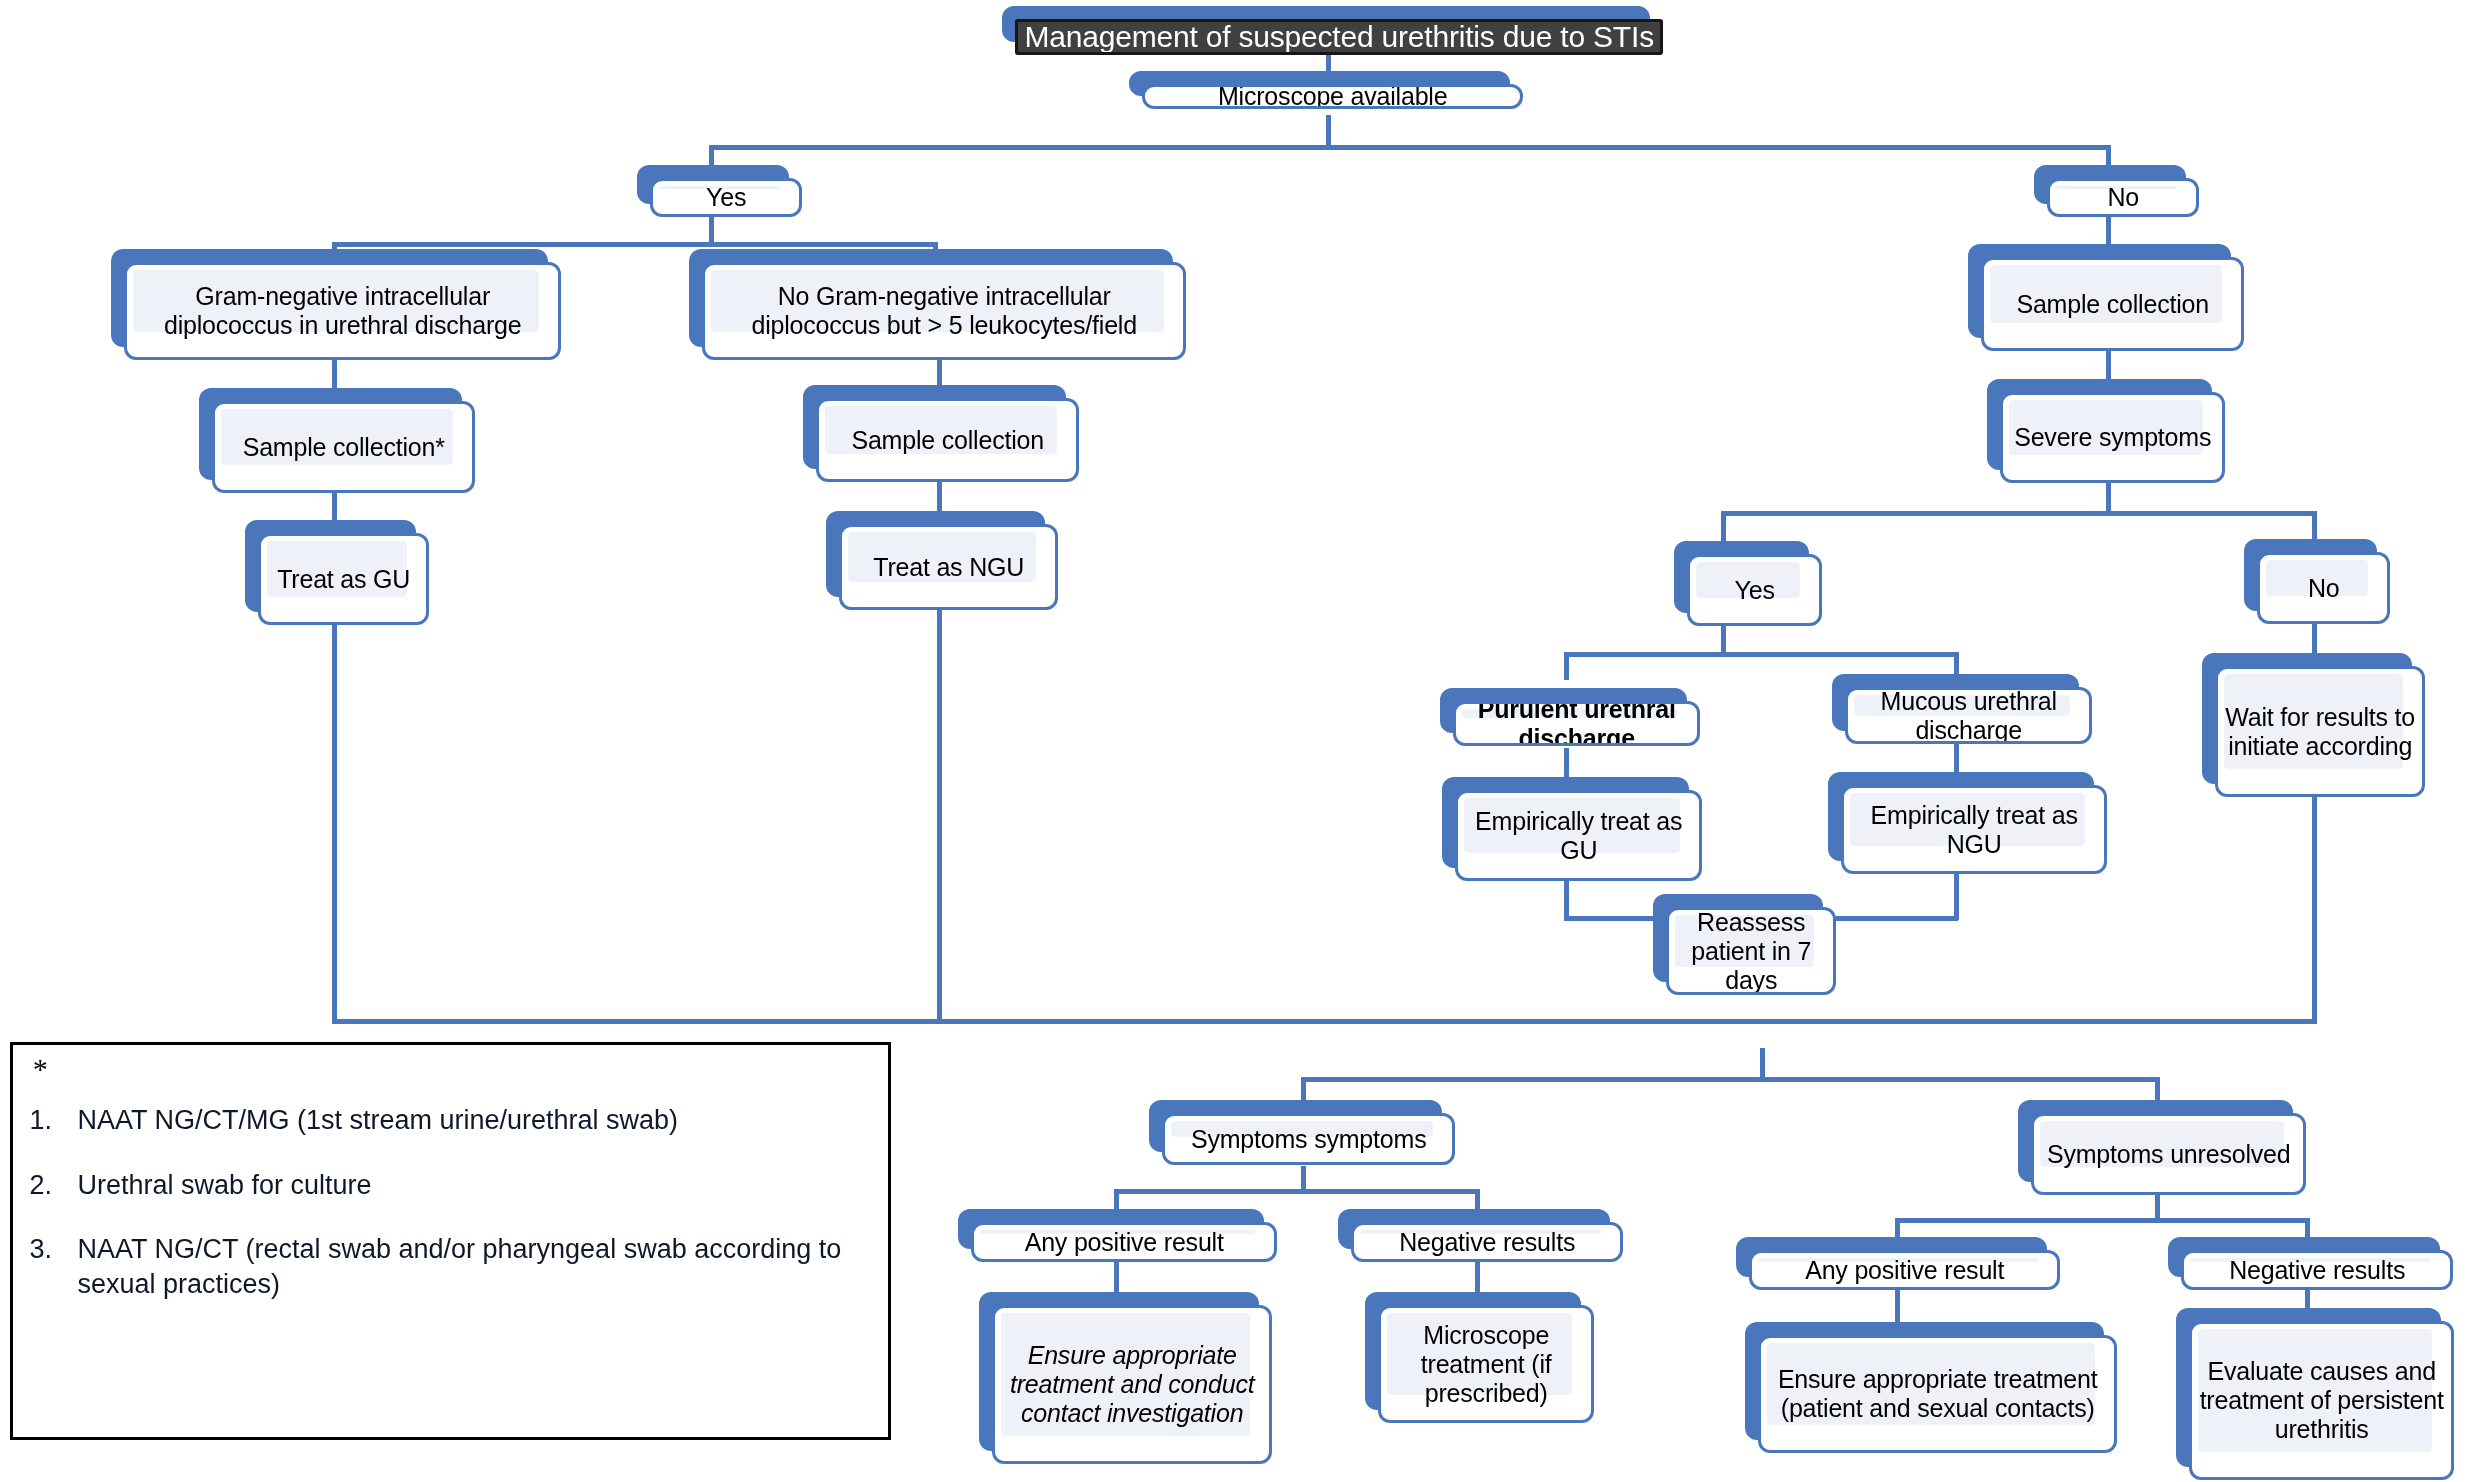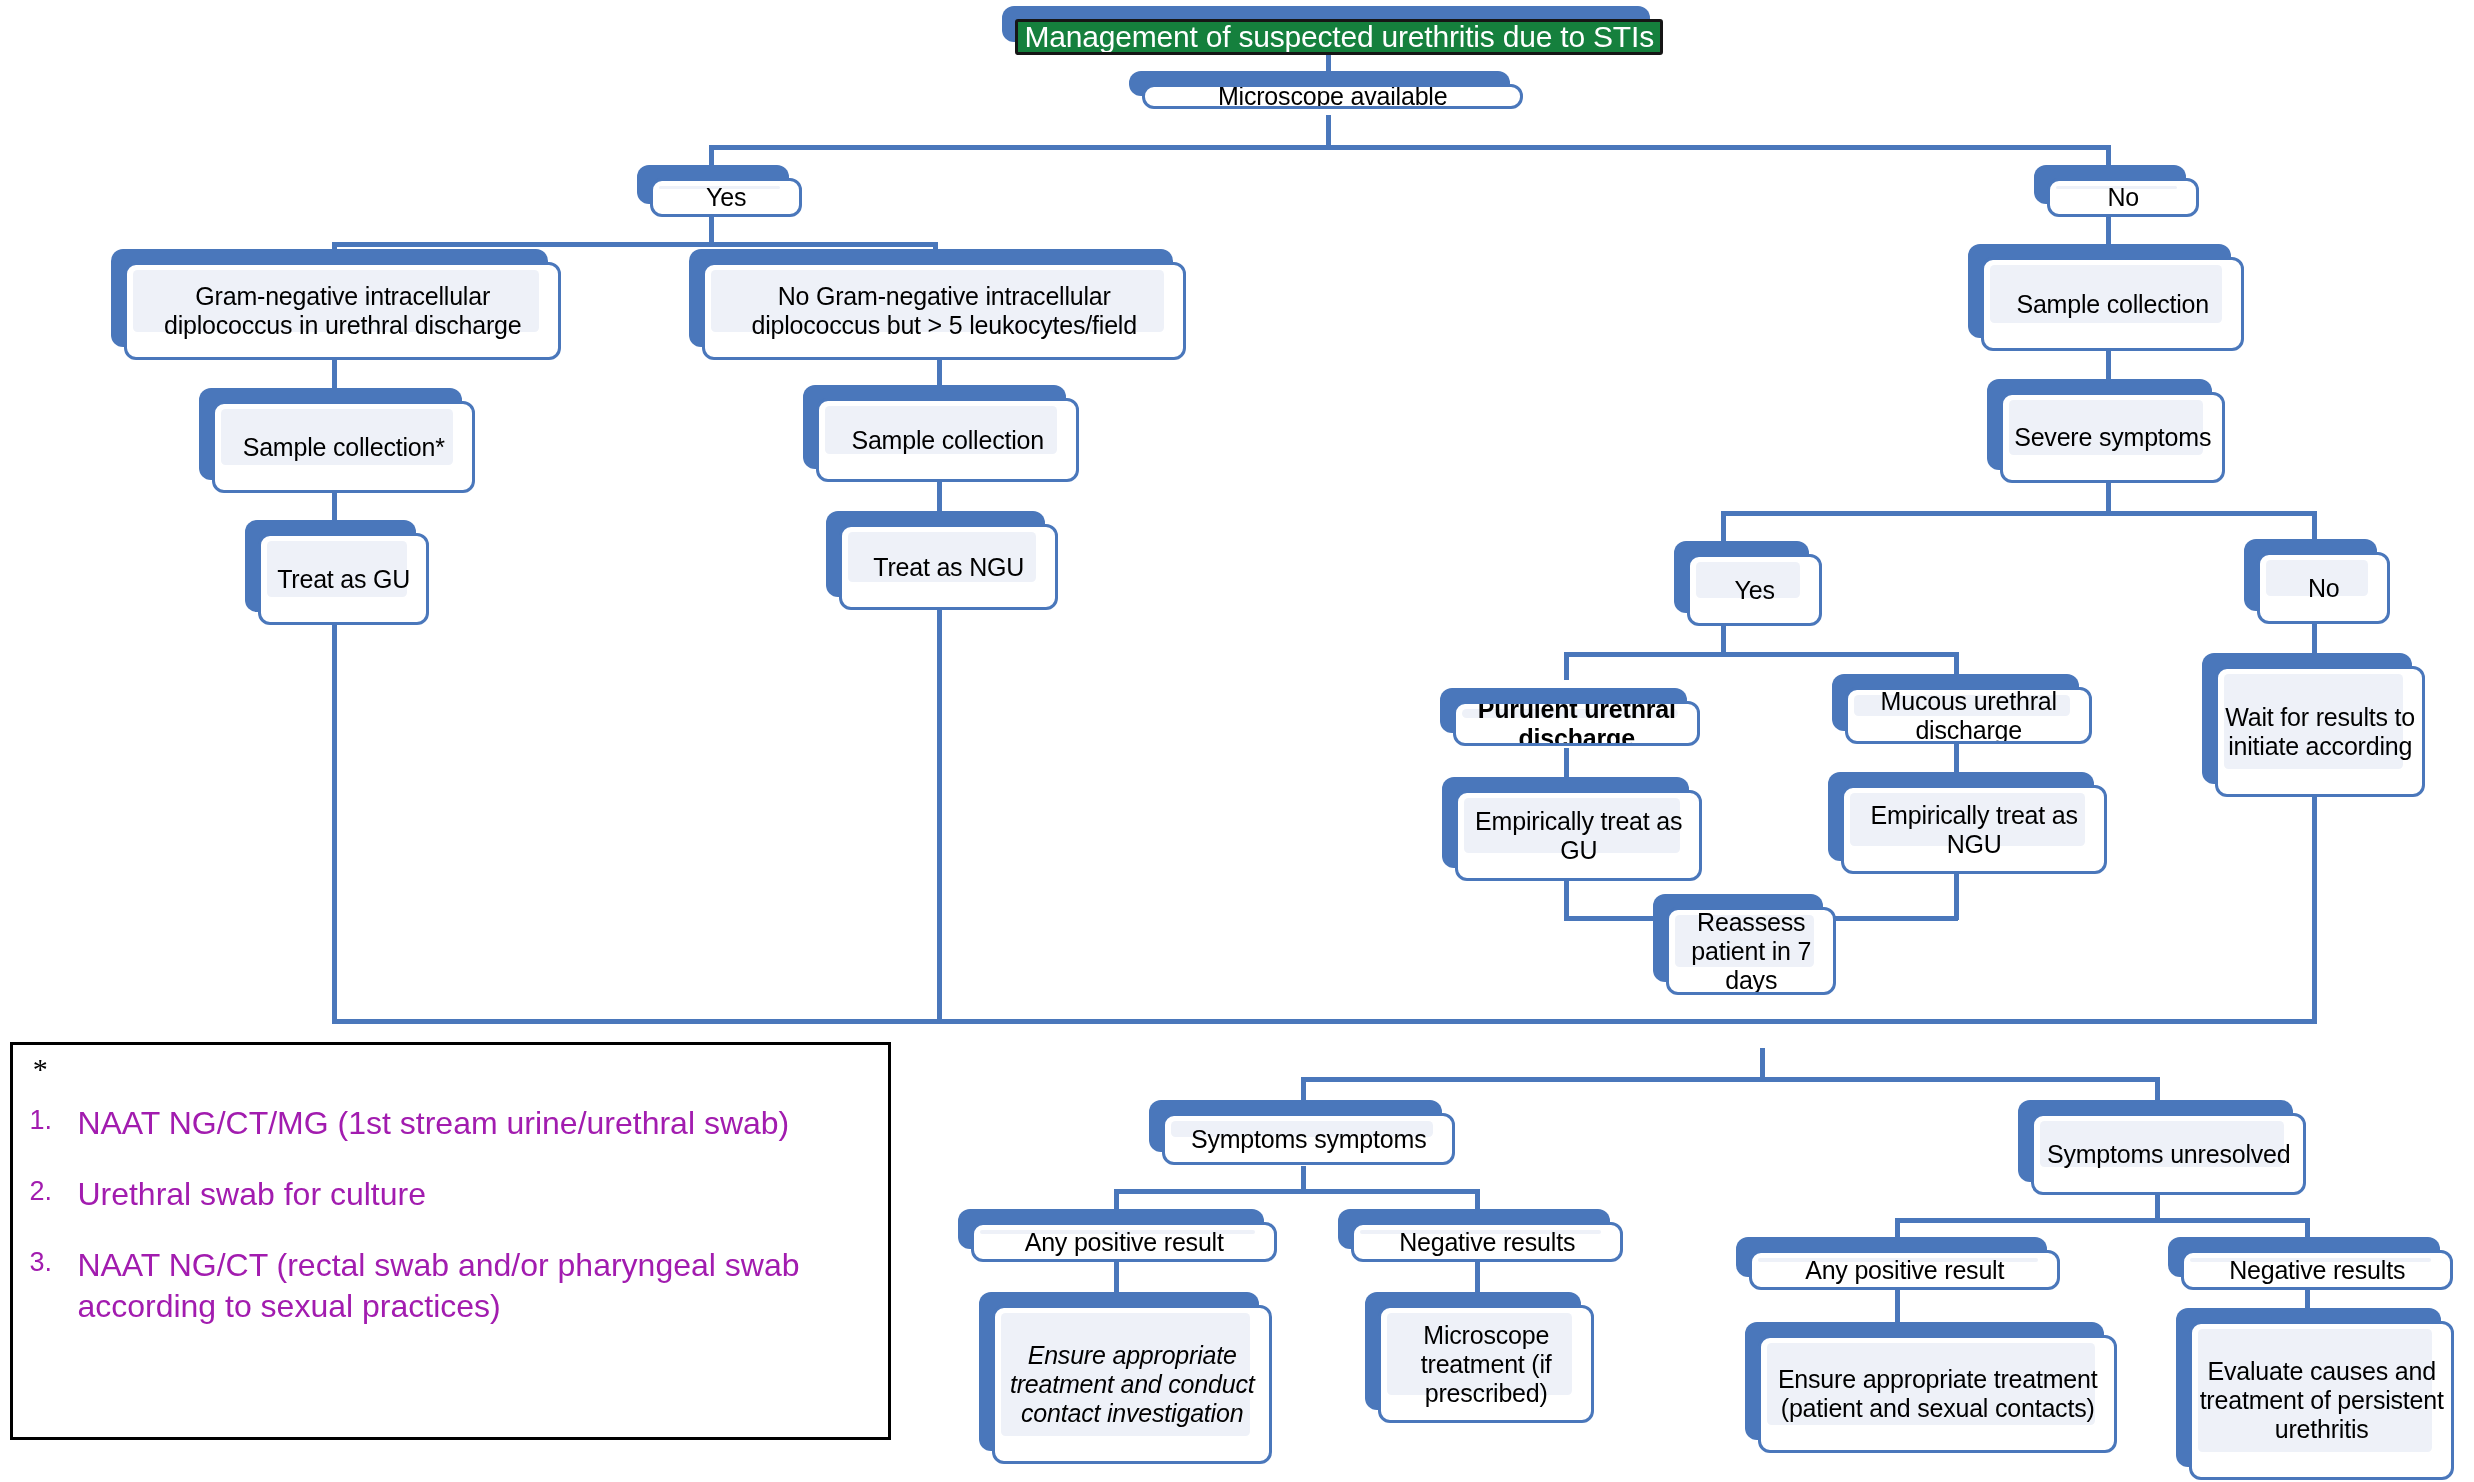--- a/index.html
+++ b/index.html
@@ -30,37 +30,37 @@
   .node .txt{
     position:relative;z-index:2;
     text-align:center;color:#000000;
     line-height:1.16;padding:0 6px;
     font-family:"Liberation Sans", sans-serif;
     font-size:25px;letter-spacing:-0.2px;
   }
 
   
   .node.title .shadow{background:#4a77bb;}
-  .node.title .card{background:#15803d;border-color:#161616;border-radius:3px;}
+  .node.title .card{background:#404040;border-color:#161616;border-radius:3px;}
   .node.title .txt{color:#ffffff;font-size:30px;}
 
   
   #legend{
     position:absolute;border:3.7px solid #000;background:#fff;
     box-sizing:border-box;
   }
   #legend .star{position:absolute;left:19.3px;top:7.4px;font-size:30px;color:#000;
     font-family:"Liberation Serif", serif;}
   #legend ol{
     margin:0;padding:58px 16.3px 0 64px;list-style:none;
     counter-reset:li;
   }
   #legend li{
     counter-increment:li;position:relative;
-    font-size:32px;color:#a21caf;line-height:1.28;margin-bottom:30px;
+    font-size:27px;color:#0f172a;line-height:1.28;margin-bottom:30px;
     font-family:"Liberation Sans", sans-serif;
   }
   #legend li:before{
     content:counter(li) ".";position:absolute;left:-48px;top:0;
     font-size:27px;
   }
 </style>
 </head>
 <body>
 

